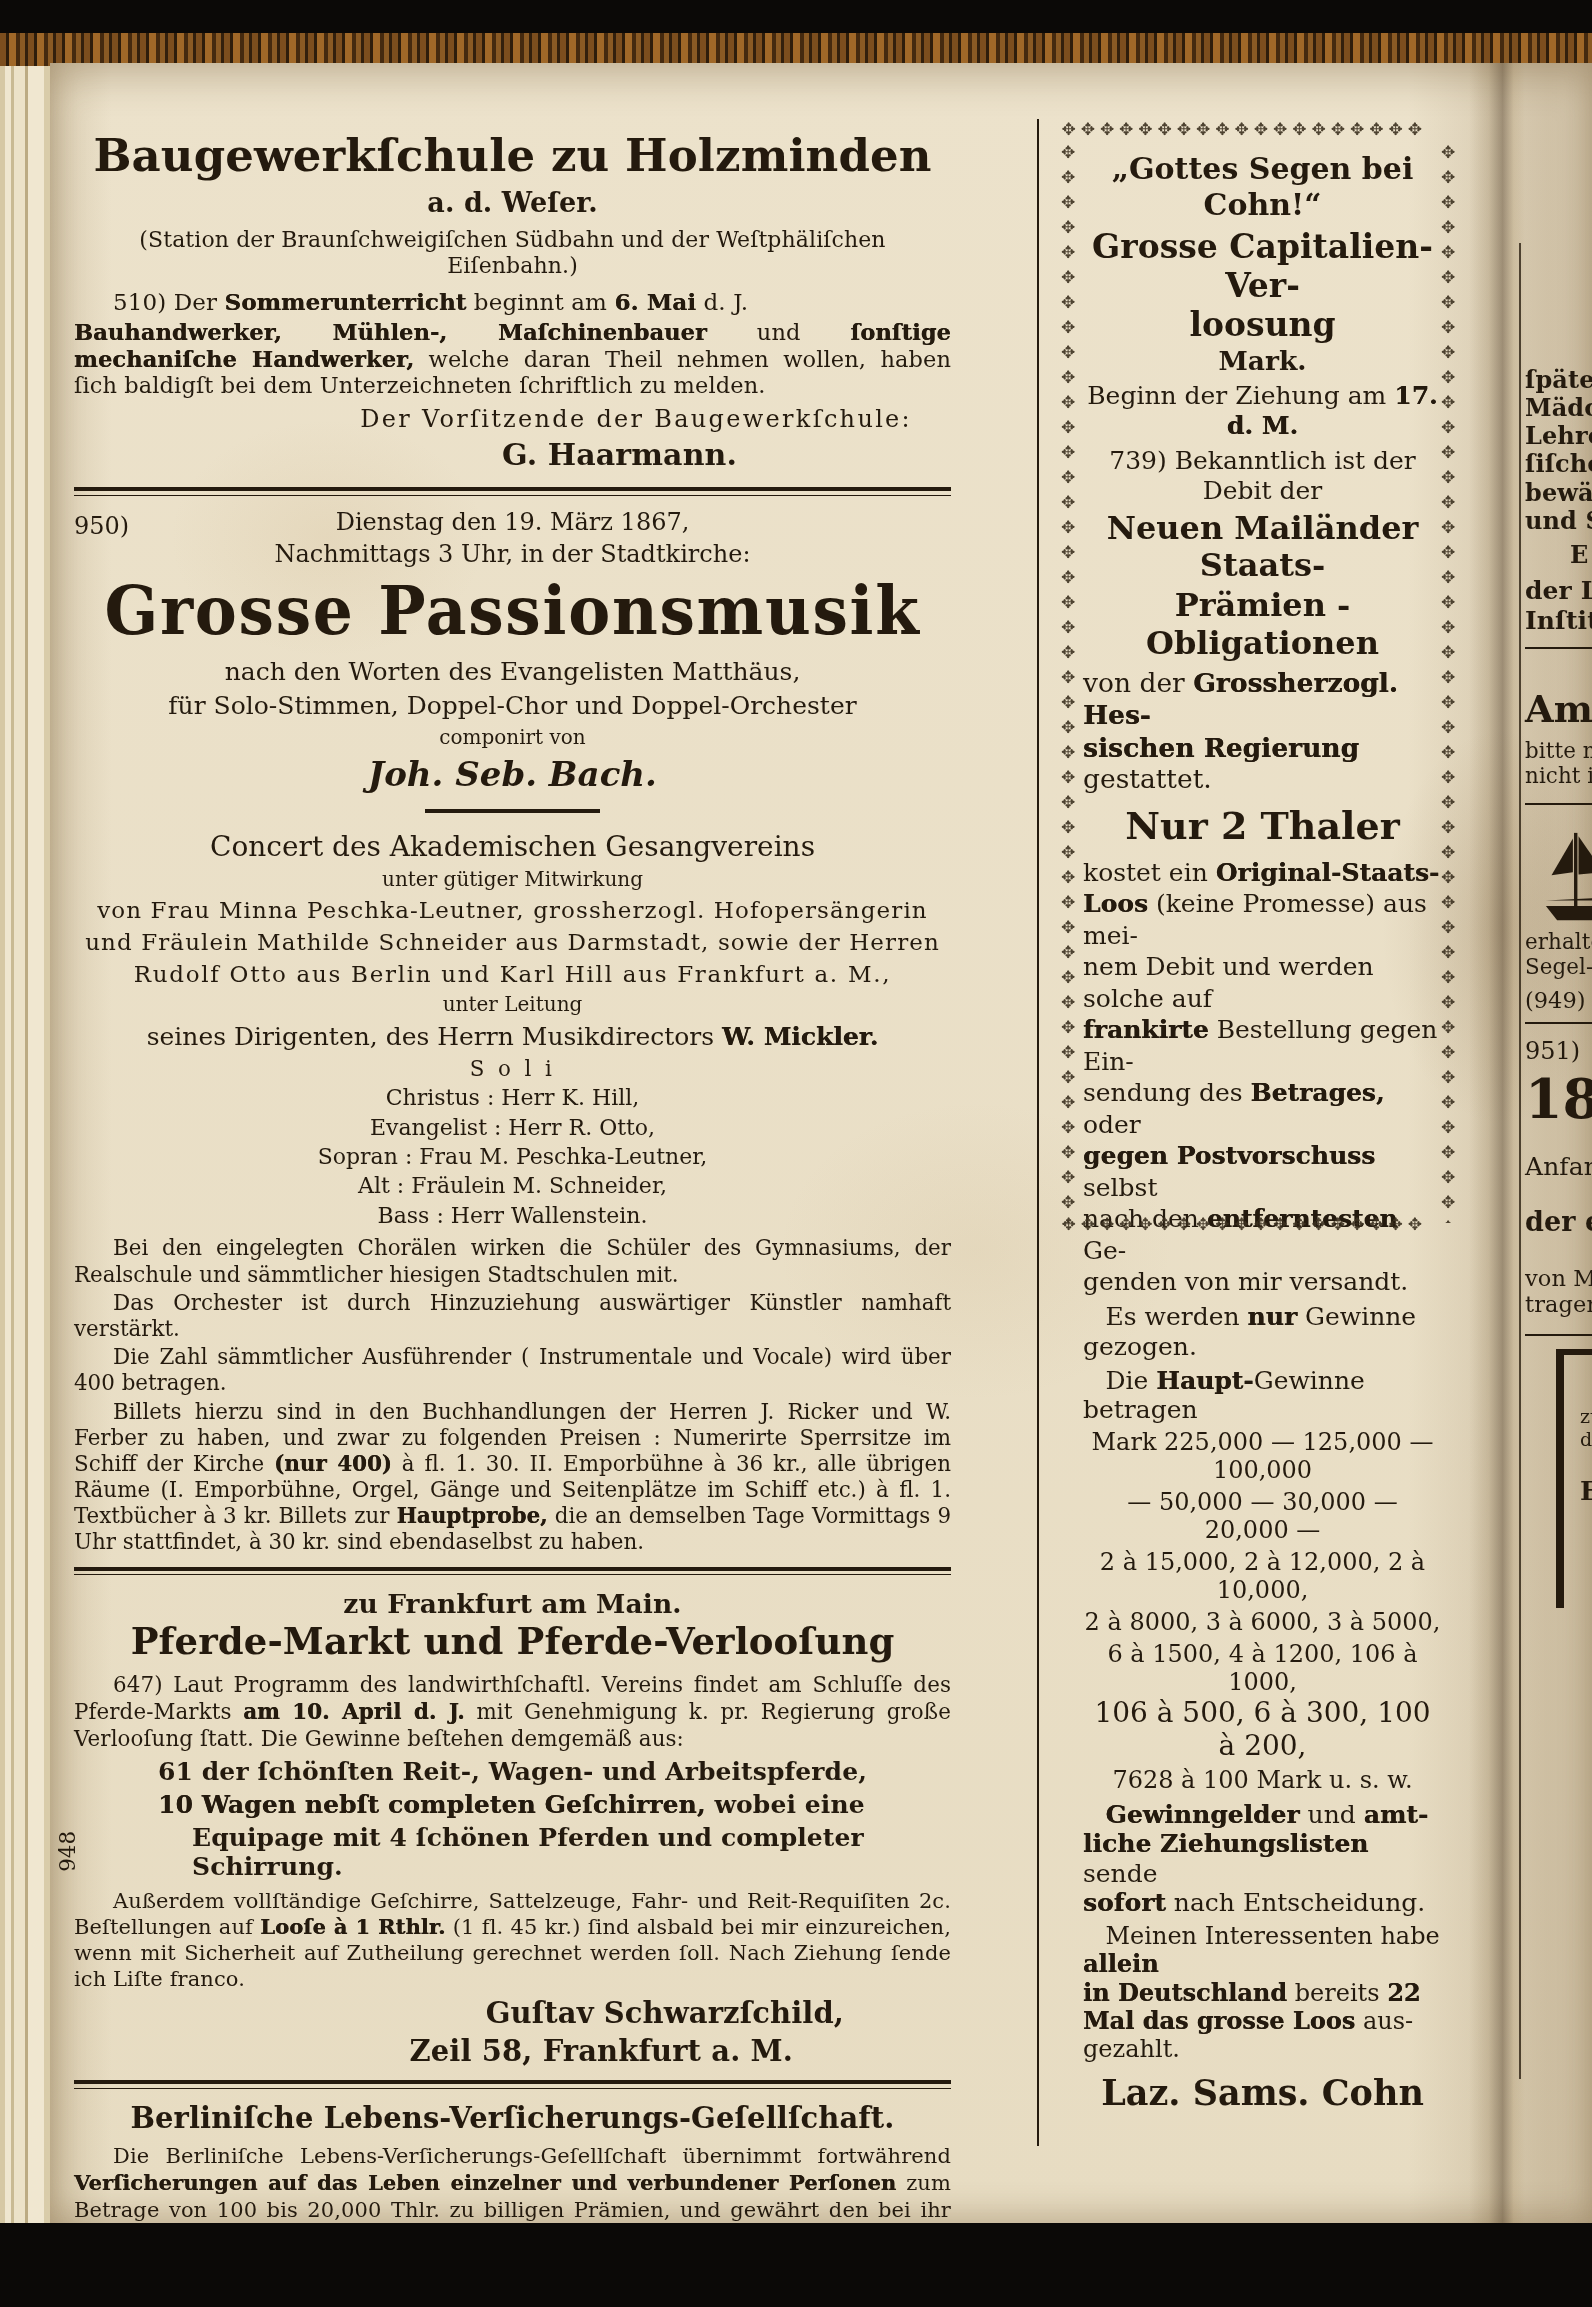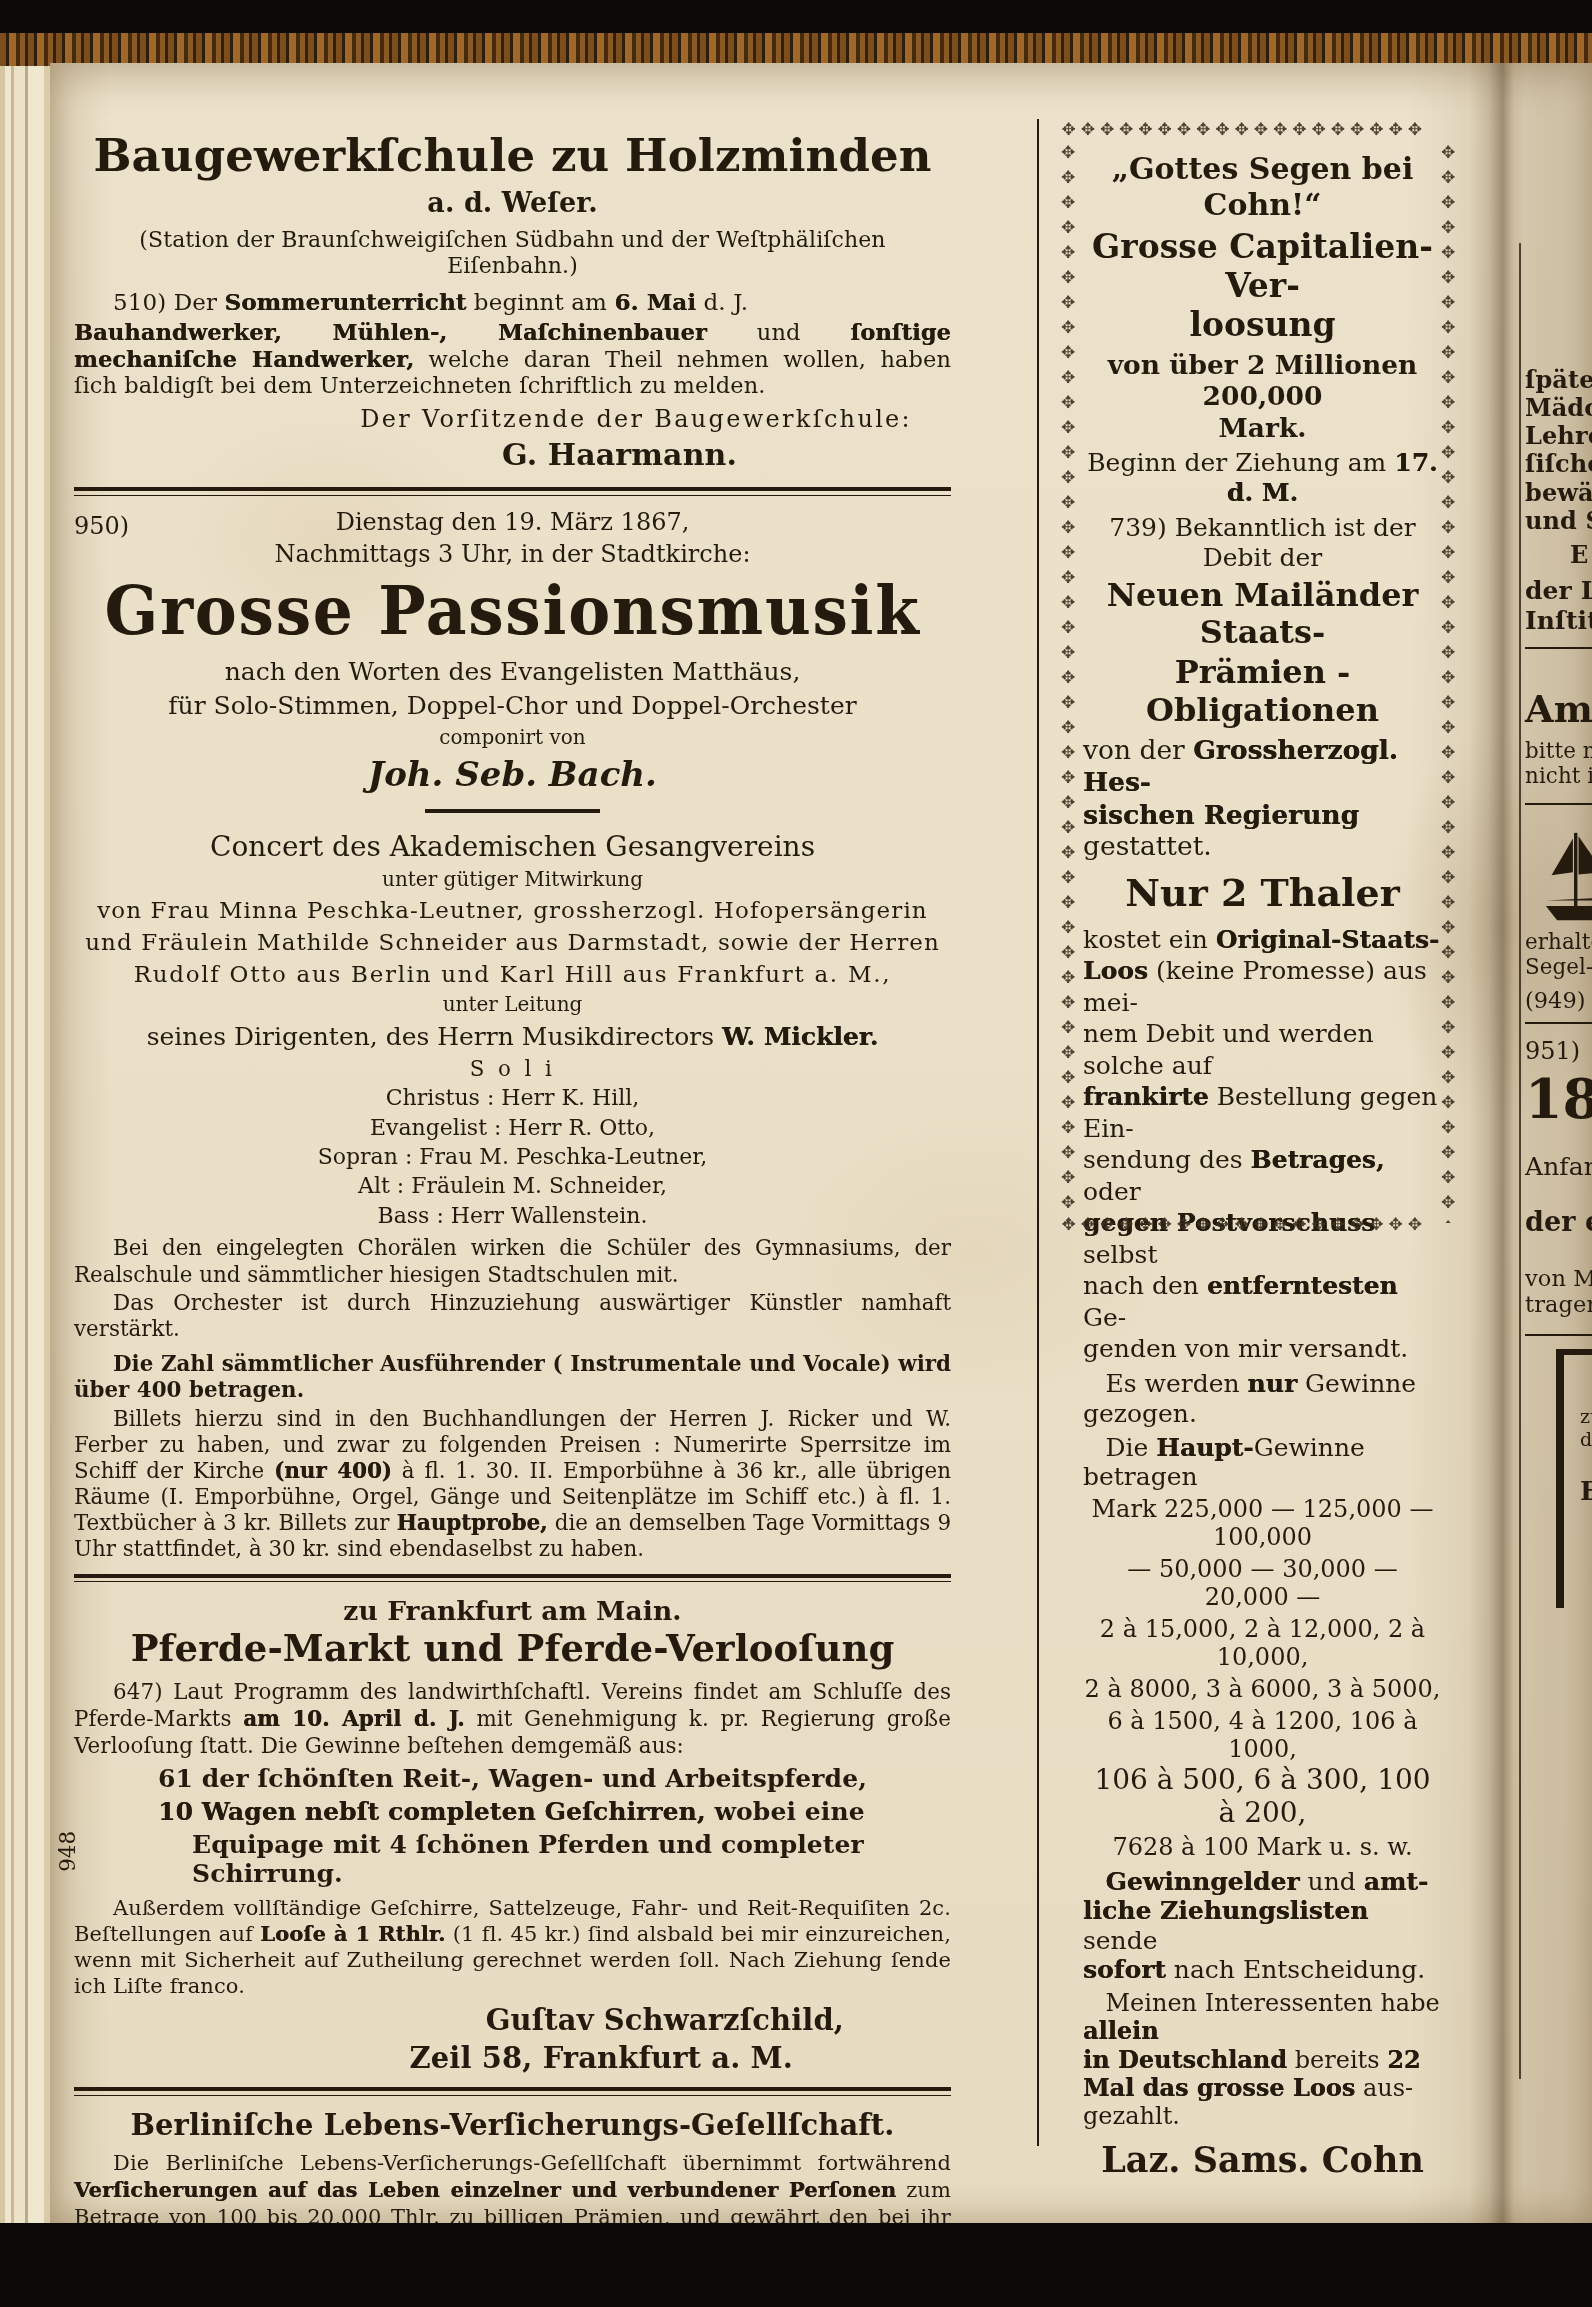--- a/index.html
+++ b/index.html
@@ -85,21 +85,21 @@
       <div class="c line" style="font-size:20px;margin-top:5.6px;">unter Leitung</div>
       <div class="c line" style="font-size:25px;margin-top:4.5px;"><span>seines Dirigenten, des Herrn Musikdirectors </span><span class="sb">W. Mickler.</span></div>
       <div class="c line" style="font-size:21.4px;letter-spacing:3.4px;margin-top:4.5px;">S o l i</div>
       <div class="c line" style="font-size:22px;margin-top:4.5px;">Christus : Herr K. Hill,</div>
       <div class="c line" style="font-size:22px;margin-top:3.4px;">Evangelist : Herr R. Otto,</div>
       <div class="c line" style="font-size:22px;margin-top:3.4px;">Sopran : Frau M. Peschka-Leutner,</div>
       <div class="c line" style="font-size:22px;margin-top:3.4px;">Alt : Fräulein M. Schneider,</div>
       <div class="c line" style="font-size:22px;margin-top:3.4px;">Bass : Herr Wallenstein.</div>
       <p class="j" style="font-size:21.4px;line-height:1.22;text-indent:39px;margin-top:6.8px;">Bei den eingelegten Chorälen wirken die Schüler des Gymnasiums, der Realschule und sämmtlicher hiesigen Stadtschulen mit.</p>
       <p class="j" style="font-size:21.4px;line-height:1.22;text-indent:39px;margin-top:2.3px;">Das Orchester ist durch Hinzuziehung auswärtiger Künstler namhaft verstärkt.</p>
-      <p class="j" style="font-size:21.4px;line-height:1.22;text-indent:39px;margin-top:9px;font-weight:bold;">Die Zahl sämmtlicher Ausführender ( Instrumentale und Vocale) wird über 400 betragen.</p>
+      <p class="j" style="font-size:21.4px;line-height:1.22;text-indent:39px;margin-top:2px;">Die Zahl sämmtlicher Ausführender ( Instrumentale und Vocale) wird über 400 betragen.</p>
       <p class="j" style="font-size:21.4px;line-height:1.22;text-indent:39px;margin-top:2.3px;"><span>Billets hierzu sind in den Buchhandlungen der Herren J. Ricker und W. Ferber zu haben, und zwar zu folgenden Preisen : Numerirte Sperrsitze im Schiff der Kirche </span><span class="sb">(nur 400)</span><span> à fl. 1. 30.  II. Emporbühne à 36 kr., alle übrigen Räume (I. Emporbühne, Orgel, Gänge und Seitenplätze im Schiff etc.) à fl. 1.  Textbücher à 3 kr.  Billets zur </span><span class="sb">Hauptprobe,</span><span> die an demselben Tage Vormittags 9 Uhr stattfindet, à 30 kr. sind ebendaselbst zu haben.</span></p>
       <div class="drule" style="margin-top:11.3px;"></div>
     </div>
 
     <div style="margin-top:13.5px;">
       <div class="frak c line" style="font-size:26.5px;margin-top:5.6px;">zu Frankfurt am Main.</div>
       <div class="frak c line" style="font-size:37px;">Pferde-Markt und Pferde-Verlooſung</div>
       <p class="frak j" style="font-size:21.4px;font-weight:400;line-height:1.25;text-indent:39px;margin-top:9px;"><span>647)   Laut Programm des landwirthſchaftl. Vereins findet am Schluſſe des Pferde-Markts </span><span class="sb">am 10. April d. J.</span><span> mit Genehmigung k. pr. Regierung große Verlooſung ſtatt.   Die Gewinne beſtehen demgemäß aus:</span></p>
       <div class="frak line" style="font-size:25px;padding-left:84px;margin-top:4.5px;">61 der ſchönſten Reit-, Wagen- und Arbeitspferde,</div>
       <div class="frak line" style="font-size:25px;padding-left:84px;margin-top:3.4px;"><span class="sb">10 Wagen nebſt completen Geſchirren,</span><span> wobei eine</span></div>
@@ -121,21 +121,20 @@
 
     <div style="position:relative;padding:29px 19px 33px 25px;">
       <div class="abs orn orn-row" style="left:3.4px;top:2.3px;width:396px;">✥✥✥✥✥✥✥✥✥✥✥✥✥✥✥✥✥✥✥</div>
       <div class="abs orn orn-row" style="left:3.4px;top:1097px;width:396px;">✥✥✥✥✥✥✥✥✥✥✥✥✥✥✥✥✥✥✥</div>
       <div class="abs orn orn-col" style="left:1.1px;top:22.5px;height:1081px;">✥✥✥✥✥✥✥✥✥✥✥✥✥✥✥✥✥✥✥✥✥✥✥✥✥✥✥✥✥✥✥✥✥✥✥✥✥✥✥✥✥✥✥✥✥✥✥✥✥</div>
       <div class="abs orn orn-col" style="left:381px;top:22.5px;height:1081px;">✥✥✥✥✥✥✥✥✥✥✥✥✥✥✥✥✥✥✥✥✥✥✥✥✥✥✥✥✥✥✥✥✥✥✥✥✥✥✥✥✥✥✥✥✥✥✥✥✥</div>
 
       <div class="ant c line" style="font-size:30px;font-weight:700;margin-top:3.4px;">„Gottes Segen bei Cohn!“</div>
       <div class="ant c line" style="font-size:33px;font-weight:700;margin-top:5.6px;">Grosse Capitalien-Ver-</div>
       <div class="ant c line" style="font-size:33px;font-weight:700;">loosung</div>
-      <div class="ant c line" style="font-size:26.5px;font-weight:700;margin-top:4.5px;">von über 2 Millionen 200,000</div>
       <div class="ant c line" style="font-size:26.5px;font-weight:700;">Mark.</div>
       <div class="ant c line" style="font-size:25px;margin-top:5.6px;"><span>Beginn der Ziehung am </span><span class="sb">17. d. M.</span></div>
       <div class="ant c line" style="font-size:25px;margin-top:5.6px;">739) Bekanntlich ist der Debit der</div>
       <div class="ant c line" style="font-size:32px;font-weight:700;margin-top:4.5px;">Neuen Mailänder Staats-</div>
       <div class="ant c line" style="font-size:32px;font-weight:700;margin-top:2.3px;">Prämien - Obligationen</div>
       <div class="ant line" style="font-size:26.5px;margin-top:4.5px;"><span>von der </span><span class="sb">Grossherzogl. Hes-</span></div>
       <div class="ant line" style="font-size:26.5px;margin-top:2.3px;"><span class="sb">sischen Regierung</span><span> gestattet.</span></div>
       <div class="ant c line" style="font-size:38px;font-weight:700;margin-top:9px;">Nur 2 Thaler</div>
       <div class="ant line" style="font-size:25px;line-height:1.26;margin-top:8px;"><span>kostet ein </span><span class="sb">Original-Staats-</span></div>
       <div class="ant line" style="font-size:25px;line-height:1.26;"><span class="sb">Loos</span><span> (keine Promesse) aus mei-</span></div>

